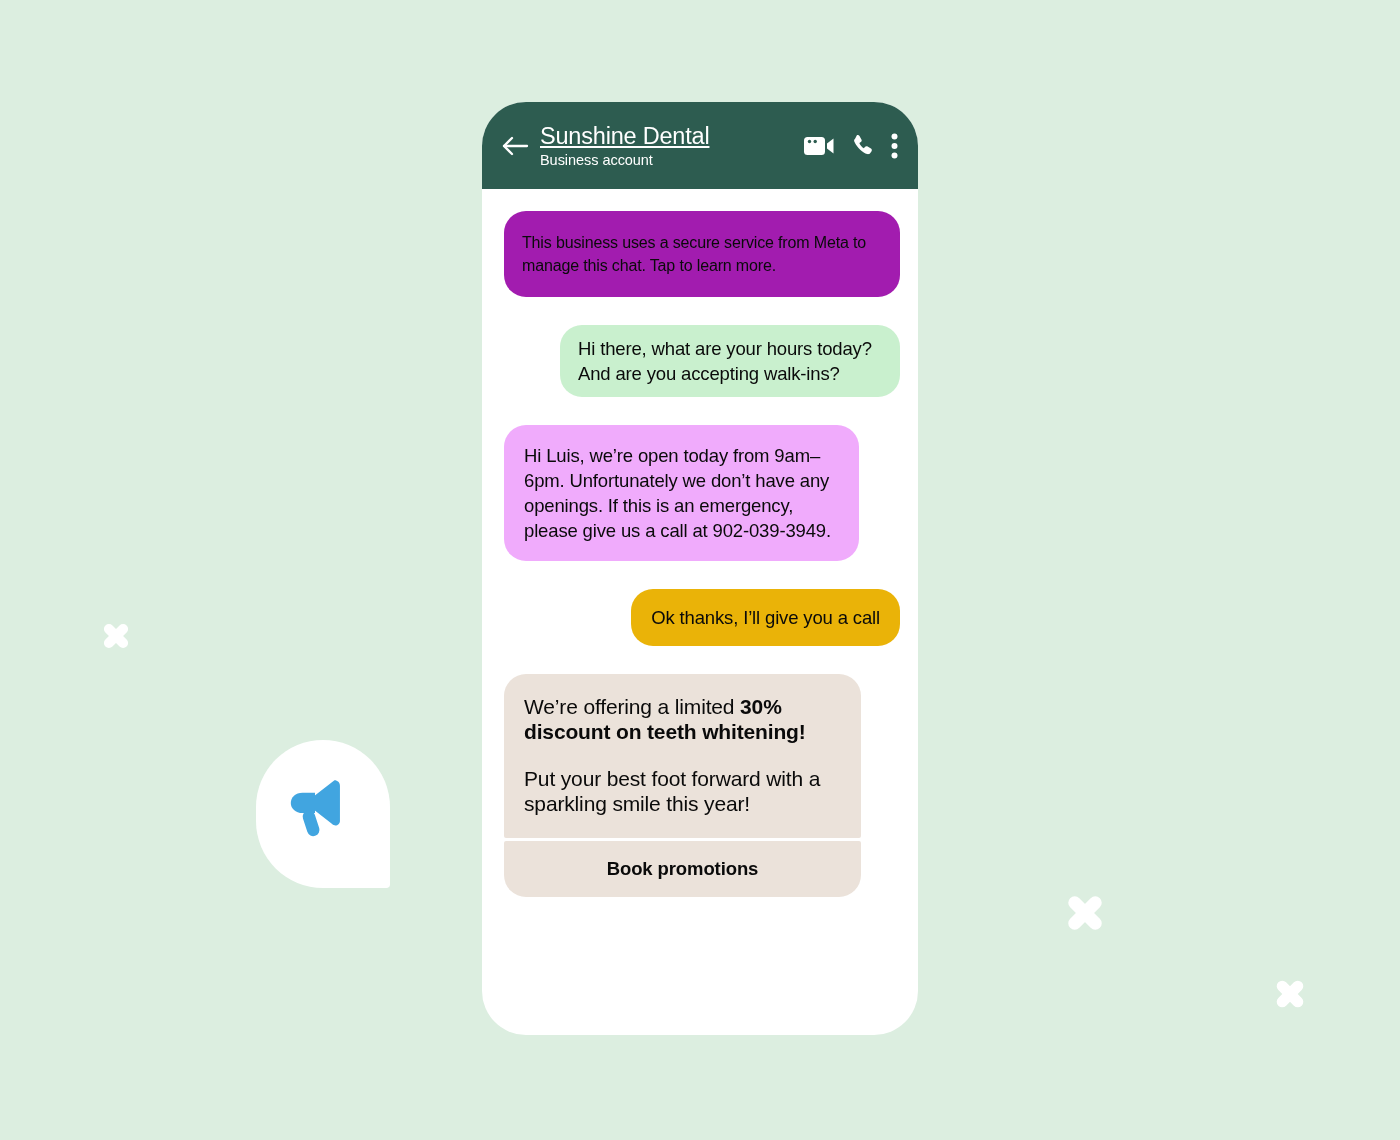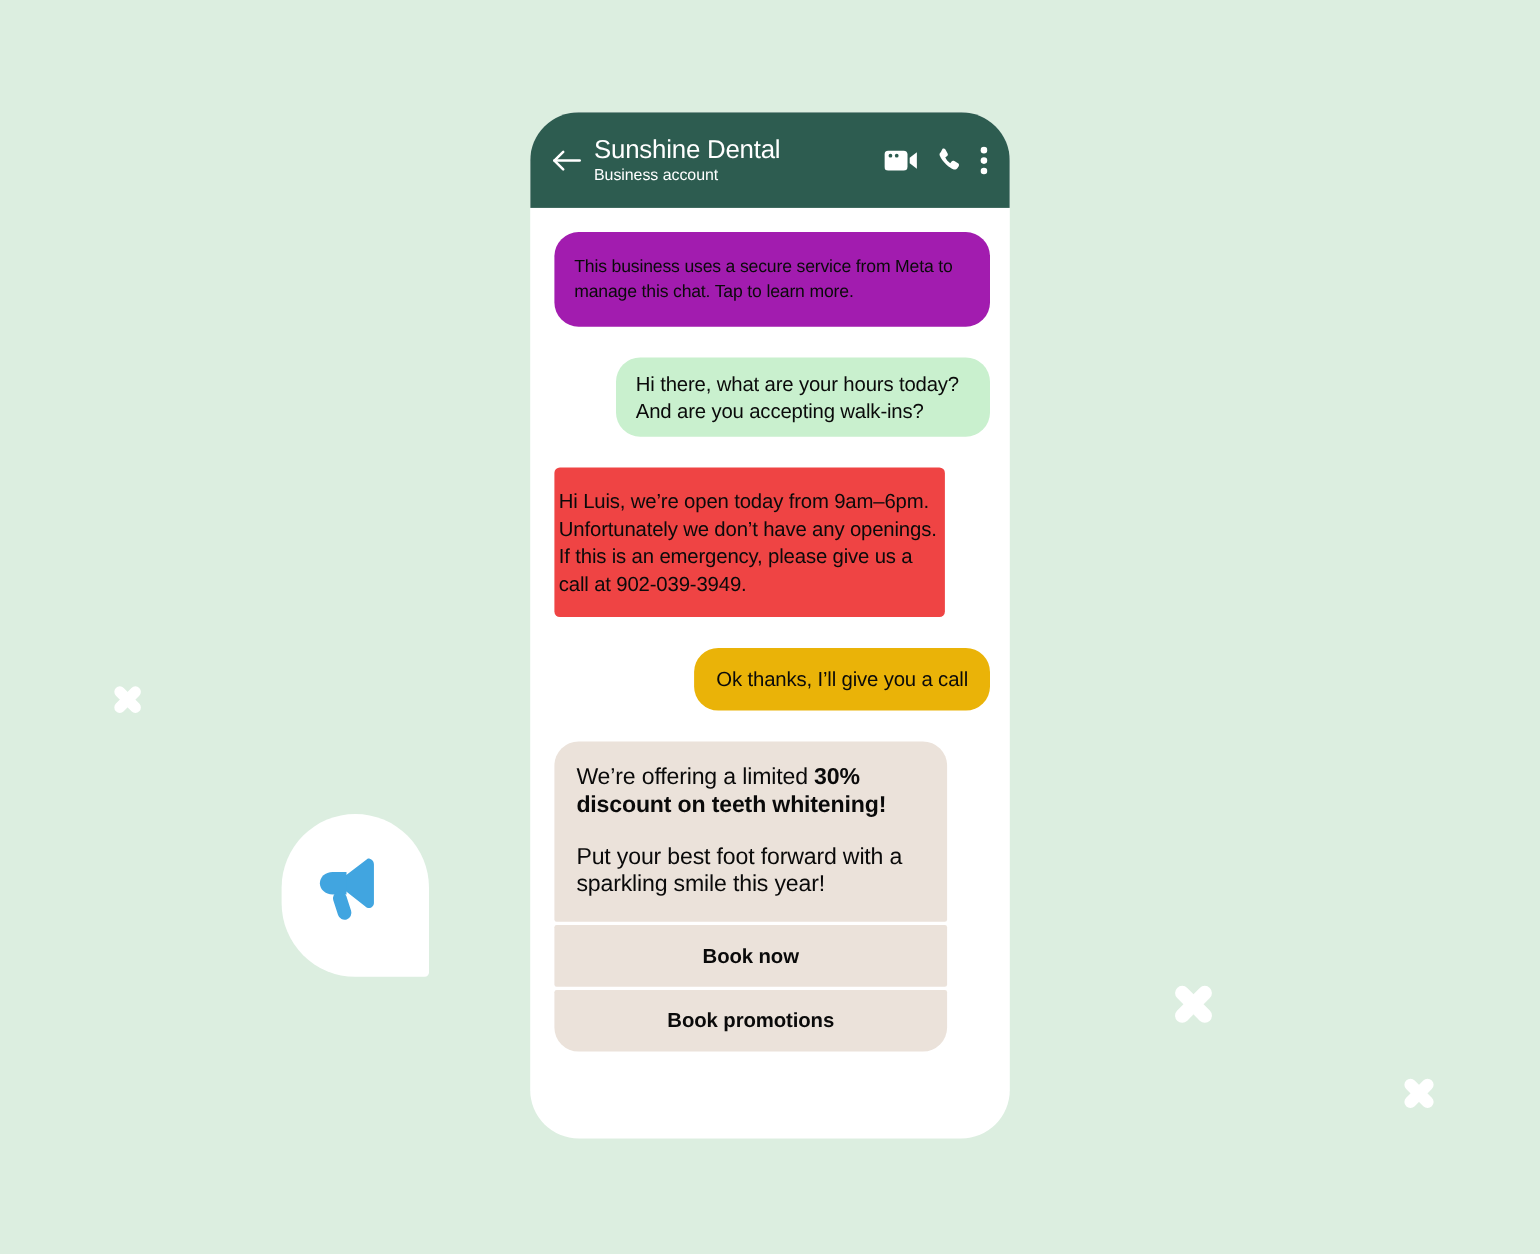--- a/index.html
+++ b/index.html
@@ -99,20 +99,21 @@
     flex-direction: column;
     justify-content: center;
     gap: 1px;
   }
   .header-title {
     color: #ffffff;
     font-size: 23.5px;
     line-height: 28px;
     letter-spacing: -0.2px;
     white-space: nowrap;
+    text-decoration: underline;
   }
   .header-subtitle {
     color: #ffffff;
     font-size: 14.5px;
     line-height: 18px;
     letter-spacing: -0.05px;
     white-space: nowrap;
   }
   .header-actions {
     flex: 0 0 auto;
@@ -162,25 +163,25 @@
   }
 
   .bubble-user {
     background: #c9f0ce;
     max-width: 340px;
     border-radius: 22px;
     margin-top: 28px;
   }
 
   .bubble-business {
-    background: #ef4444;
+    background: #f0abfc;
     max-width: 355px;
-    border-radius: 5px;
+    border-radius: 22px;
     margin-top: 28px;
-    padding: 18px 4px;
+    padding: 18px 20px;
   }
 
   .bubble-user-2 {
     background: #eab308;
     border-radius: 22px;
     margin-top: 28px;
     padding: 16px 20px;
   }
 
   
@@ -302,19 +303,18 @@
     <div class="row right">
       <div class="bubble bubble-user-2">Ok thanks, I’ll give you a call</div>
     </div>
 
     <div class="row left">
       <div class="promo-card">
         <div class="promo-body">
           <div><span>We’re offering a limited </span><b>30% discount on teeth whitening!</b></div>
           <div class="para2">Put your best foot forward with a sparkling smile this year!</div>
         </div>
-        <div class="promo-button">Book now</div>
         <div class="promo-button last">Book promotions</div>
       </div>
     </div>
 
   </div>
 </div>
 
 </body></html>

